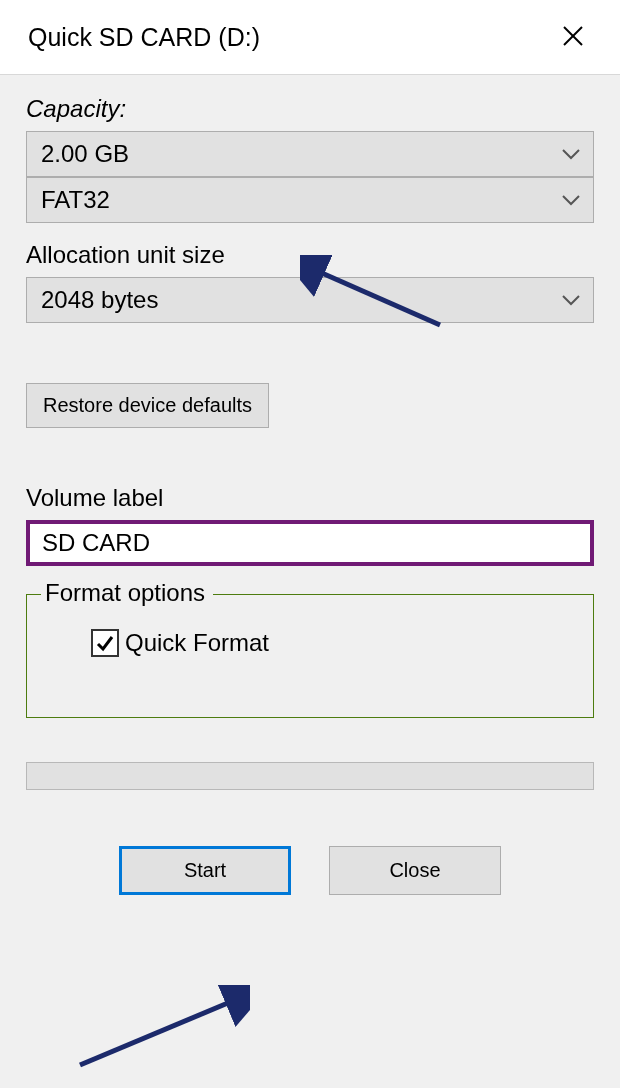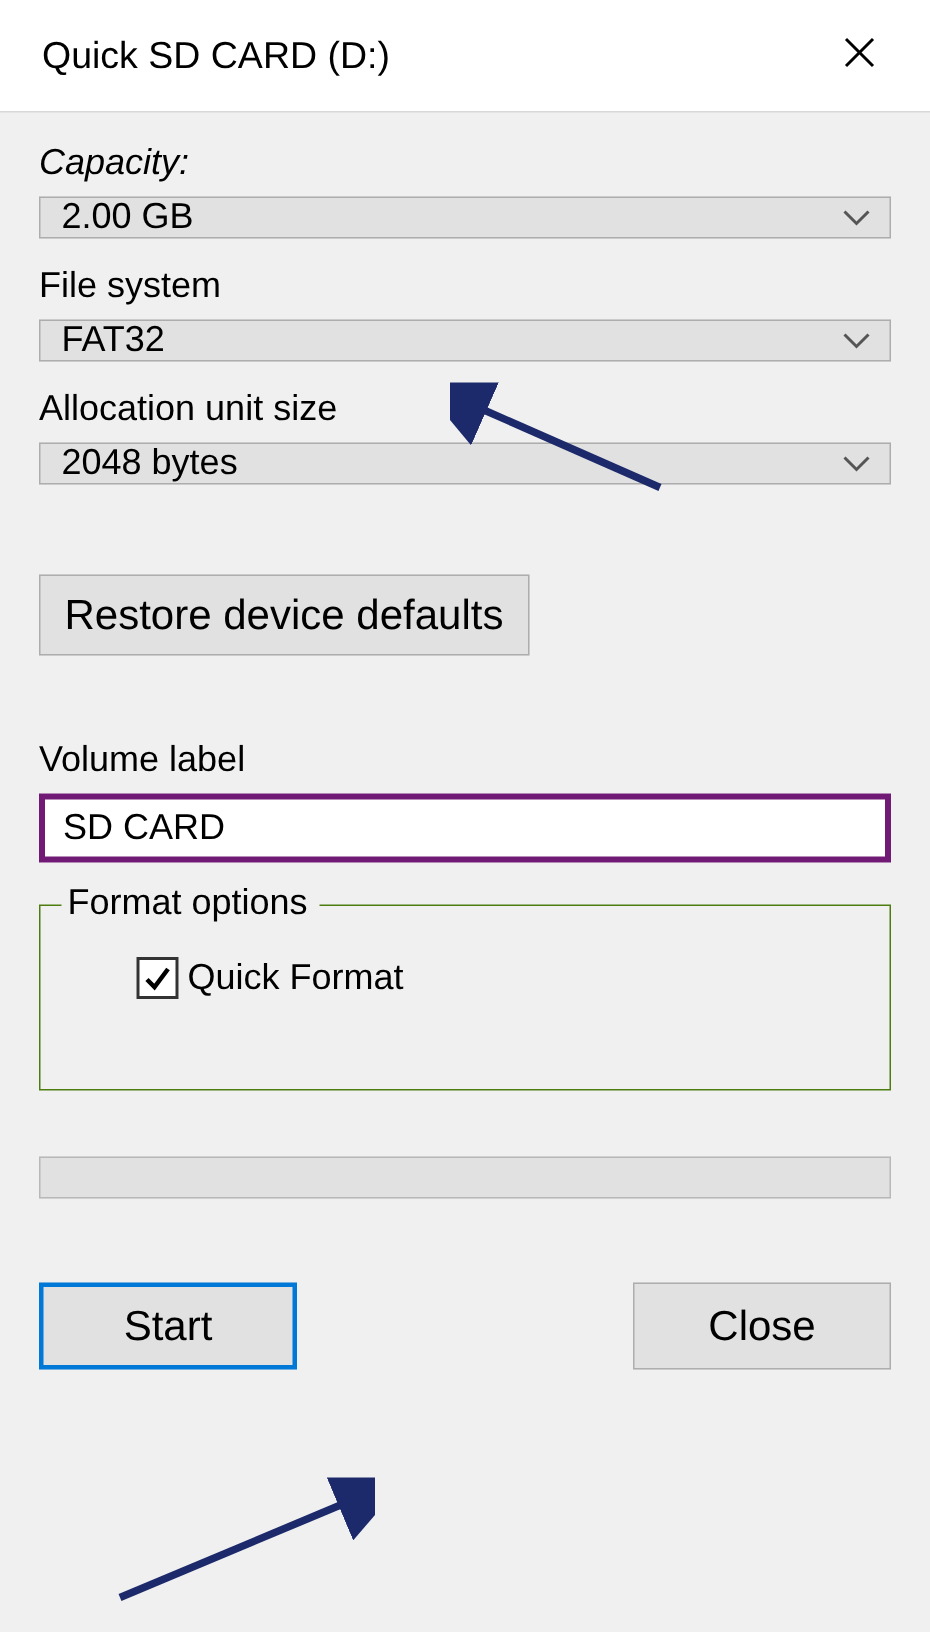--- a/index.html
+++ b/index.html
@@ -41,36 +41,36 @@
     .field-label {
       font-size: 24px;
       margin-bottom: 8px;
       margin-top: 18px;
     }
     .field-label:first-child { margin-top: 0; font-style: italic; }
     .dropdown {
       width: 100%;
       background: #e1e1e1;
       border: 1px solid #adadad;
-      height: 28px;
+      height: 46px;
       display: flex;
       align-items: center;
       justify-content: space-between;
       padding: 0 12px 0 14px;
       font-size: 24px;
       cursor: pointer;
     }
     .chevron {
       display: inline-block;
     }
     .chevron svg { display: block; }
     .btn {
       background: #e1e1e1;
       border: 1px solid #adadad;
-      font-size: 28px;
+      font-size: 20px;
       padding: 10px 16px;
       cursor: pointer;
       font-family: inherit;
     }
     .restore-wrap {
       margin-top: 60px;
     }
     .text-input {
       width: 100%;
       background: #ffffff;
@@ -114,21 +114,21 @@
     .checkbox-label { font-size: 24px; }
     .progress-bar {
       width: 100%;
       height: 28px;
       background: #e1e1e1;
       border: 1px solid #b8b8b8;
       margin-top: 44px;
     }
     .button-row {
       display: flex;
-      justify-content: space-between;
+      justify-content: center;
       gap: 38px;
       margin-top: 56px;
     }
     .button-row .btn {
       width: 172px;
       text-align: center;
       padding: 10px 0;
     }
     .btn-primary {
       border: 3px solid #0078d7;
@@ -157,21 +157,20 @@
   <div class="field-label">Capacity:</div>
   <div class="dropdown">
     <span>2.00 GB</span>
     <span class="chevron">
       <svg width="20" height="12" viewBox="0 0 20 12">
           <polyline points="2,2 10,10 18,2" fill="none" stroke="#555" stroke-width="2"></polyline>
         </svg>
     </span>
   </div>
 
-  <div class="field-label">File system</div>
   <div class="dropdown">
     <span>FAT32</span>
     <span class="chevron">
       <svg width="20" height="12" viewBox="0 0 20 12">
           <polyline points="2,2 10,10 18,2" fill="none" stroke="#555" stroke-width="2"></polyline>
         </svg>
     </span>
   </div>
 
   <div class="field-label">Allocation unit size</div>

